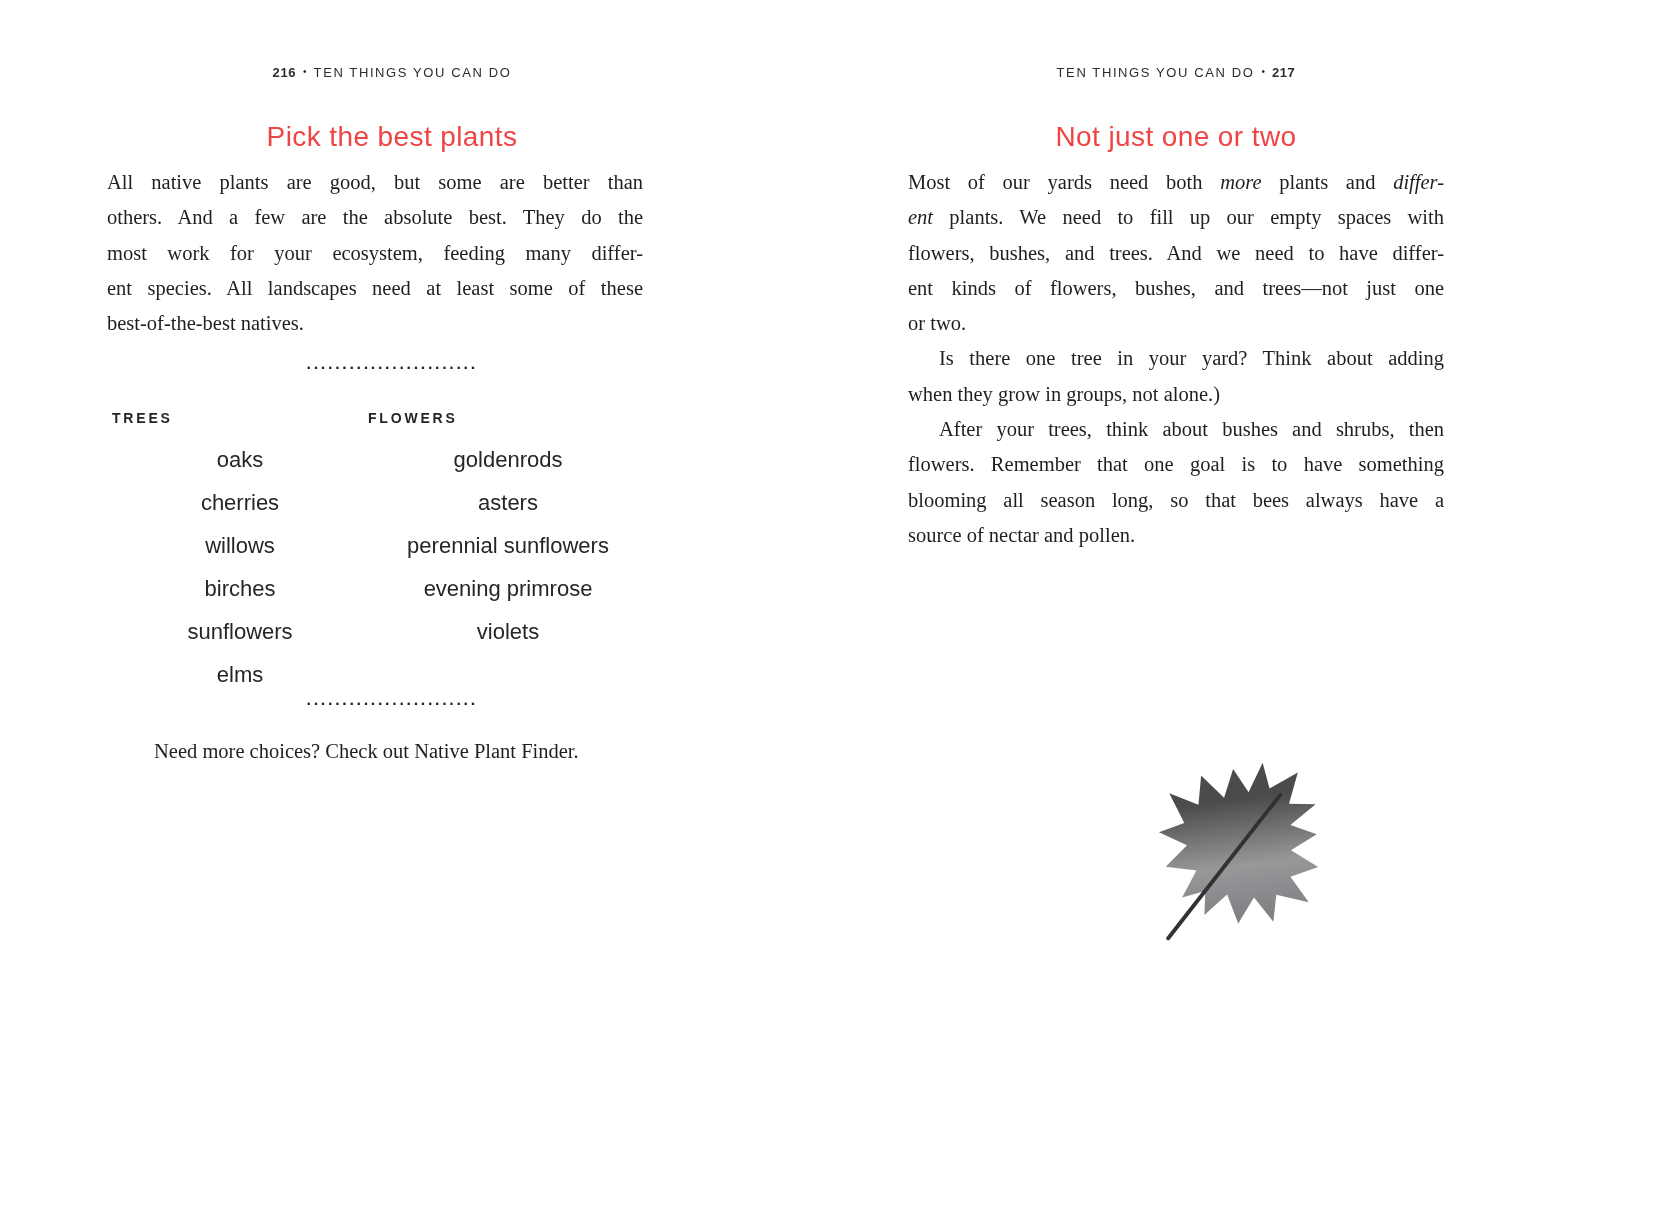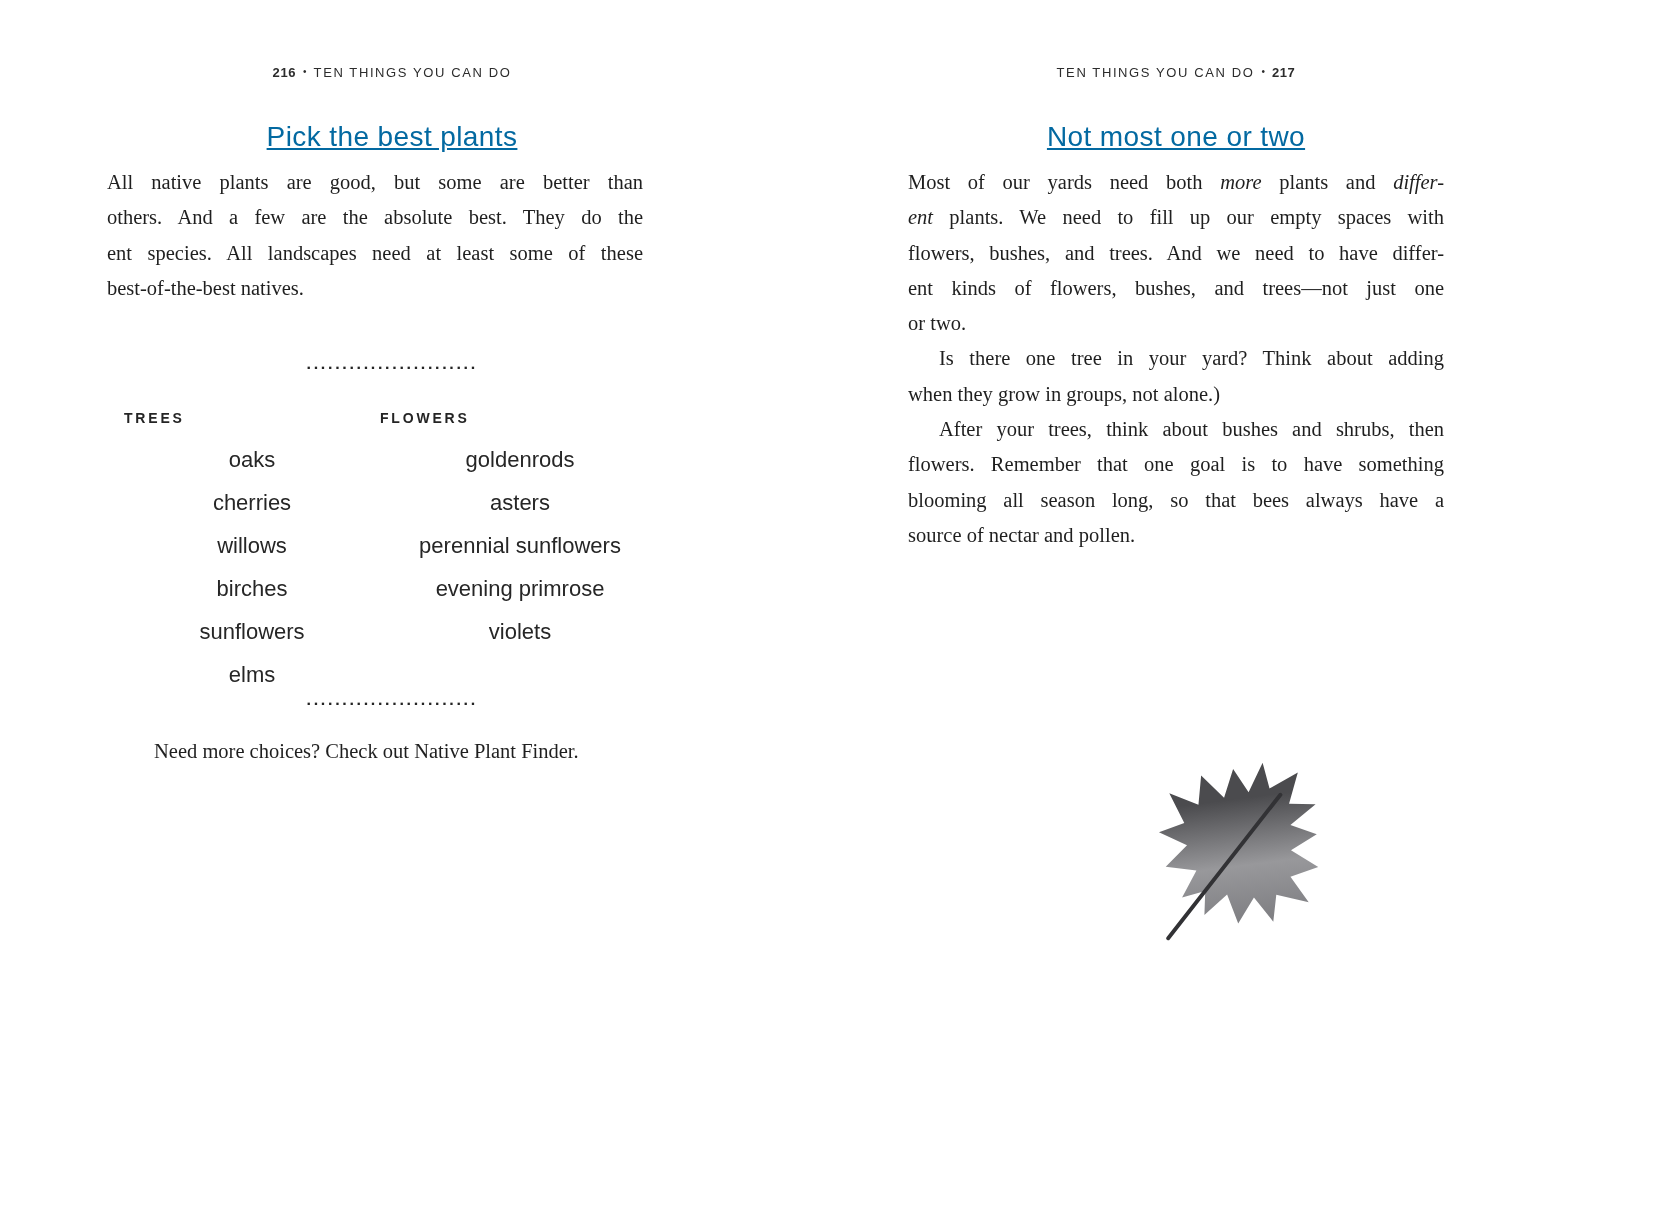--- a/index.html
+++ b/index.html
@@ -20,21 +20,21 @@
     color:#2c2c2c; line-height:17px; white-space:nowrap;
   }
   .page.right .running-head { left:77px; }
   .running-head .pagenum { font-weight:700; letter-spacing:0.6px; }
   .running-head .sep { font-size:10px; margin:0 7px; position:relative; top:-2px; letter-spacing:0; }
 
   
   .chapter-heading {
     position:absolute; top:118px; left:124px; width:536px; margin:0; text-align:center;
     font-family:"Liberation Sans", sans-serif; font-weight:300; font-size:28px;
-    letter-spacing:0.4px; color:#0369a1; line-height:38px;text-decoration:underline;
+    letter-spacing:0.4px; color:#ef4444; line-height:38px;
   }
   .page.right .chapter-heading { left:77px; }
 
   
   .body-text {
     position:absolute; left:107px; top:165px; width:536px;
     font-size:20.5px; line-height:35.3px; color:var(--ink);
   }
   .page.right .body-text { left:77px; }
   .tline { text-align:justify; text-align-last:justify; }
@@ -46,21 +46,21 @@
   .divider {
     position:absolute; left:124px; width:536px; text-align:center;
     font-family:"DejaVu Sans", sans-serif; font-size:13px; font-weight:700;
     letter-spacing:2.2px; color:#242424; line-height:14px; white-space:nowrap;
   }
   .divider-top    { top:361px; }
   .divider-bottom { top:697px; }
 
   
   .plant-lists {
-    position:absolute; left:124px; top:398px; width:536px; height:300px;
+    position:absolute; left:112px; top:398px; width:536px; height:300px;
     font-family:"Liberation Sans", sans-serif;
   }
   .list-col { position:absolute; top:0; }
   .list-col.col-0 { left:0; width:256px; }
   .list-col.col-1 { left:256px; width:280px; }
   .list-header {
     font-size:14px; font-weight:700; letter-spacing:2.8px; color:#242424;
     line-height:40px;
   }
   .list-item {
@@ -85,20 +85,21 @@
   <section class="page left">
     <div class="running-head">
       <span class="pagenum">216</span><span class="sep">•</span><span class="head-title">TEN THINGS YOU CAN DO</span>
     </div>
 
     <h1 class="chapter-heading">Pick the best plants</h1>
 
     <div class="body-text" id="left-paragraphs">
         <div class="tline"><span>All native plants are good, but some are better than</span></div>
         <div class="tline"><span>others. And a few are the absolute best. They do the</span></div>
+        <div class="tline"><span>most work for your ecosystem, feeding many differ-</span></div>
         <div class="tline"><span>ent species. All landscapes need at least some of these</span></div>
         <div class="tline last"><span>best-of-the-best natives.</span></div>
       </div>
 
     <div class="divider divider-top">························</div>
 
     <div class="plant-lists" id="plant-lists">
         <div class="list-col col-0">
           <div class="list-header">TREES</div>
           <div class="list-item">oaks</div>
@@ -121,21 +122,21 @@
     <div class="divider divider-bottom">························</div>
 
     <p class="footer-note">Need more choices? Check out Native Plant Finder.</p>
   </section>
 
   <section class="page right">
     <div class="running-head">
       <span class="head-title">TEN THINGS YOU CAN DO</span><span class="sep">•</span><span class="pagenum">217</span>
     </div>
 
-    <h1 class="chapter-heading">Not most one or two</h1>
+    <h1 class="chapter-heading">Not just one or two</h1>
 
     <div class="body-text" id="right-paragraphs">
         <div class="tline"><span>Most of our yards need both </span><span class="it">more</span><span> plants and </span><span class="it">differ-</span></div>
         <div class="tline"><span class="it">ent</span><span> plants. We need to fill up our empty spaces with</span></div>
         <div class="tline"><span>flowers, bushes, and trees. And we need to have differ-</span></div>
         <div class="tline"><span>ent kinds of flowers, bushes, and trees—not just one</span></div>
         <div class="tline last"><span>or two.</span></div>
         <div class="tline indent"><span>Is there one tree in your yard? Think about adding</span></div>
         <div class="tline last"><span>when they grow in groups, not alone.)</span></div>
         <div class="tline indent"><span>After your trees, think about bushes and shrubs, then</span></div>

